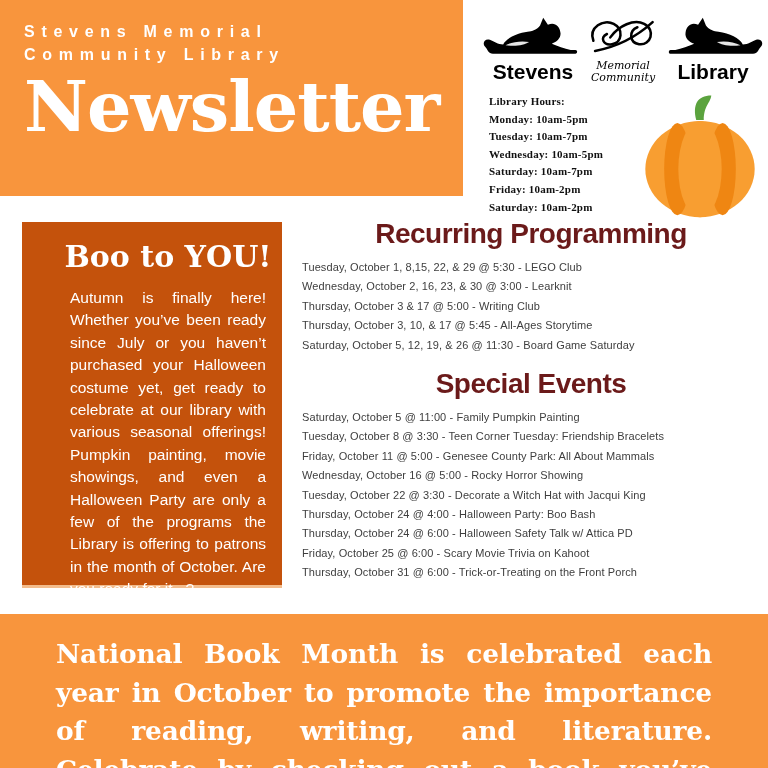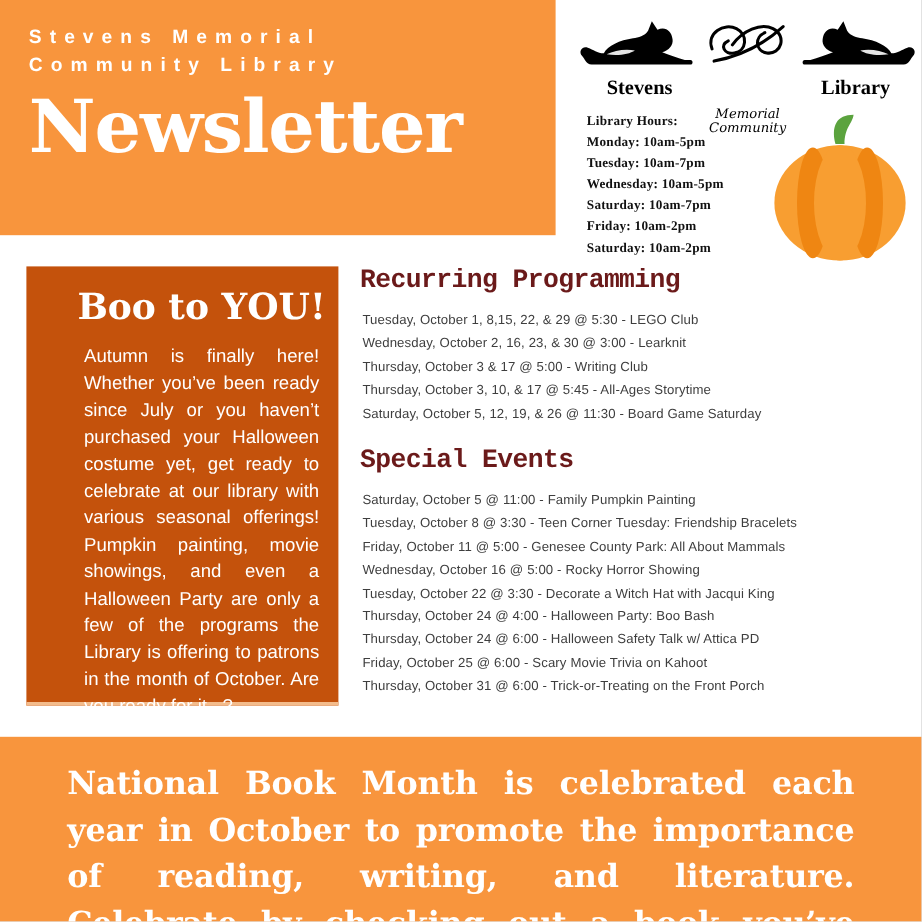--- a/index.html
+++ b/index.html
@@ -19,37 +19,37 @@
   .masthead{
     position:absolute;left:0;top:0;width:463px;height:196px;
     background:var(--orange);color:#fff;padding:20px 0 0 24px;
   }
   .mast-name{
     font-family:"Liberation Sans",sans-serif;font-weight:bold;
     font-size:16px;letter-spacing:.42em;line-height:23px;
   }
   .mast-title{
     font-family:"DejaVu Serif","Liberation Serif",serif;font-weight:bold;
-    font-size:61px;line-height:64px;margin-top:9px;letter-spacing:-1px;
+    font-size:70px;line-height:64px;margin-top:9px;letter-spacing:-1px;
   }
   .mast-issue{
     font-family:"DejaVu Serif","Liberation Serif",serif;font-weight:bold;
     font-size:26px;margin-top:7px;letter-spacing:.5px;
   }
   
   .logo{
     position:absolute;left:482px;top:10px;width:276px;height:78px;
     display:flex;align-items:flex-start;justify-content:space-between;color:#000;
   }
   .logo-col{display:flex;flex-direction:column;align-items:center;}
   .logo-word{
-    font-family:Liberation Serif, serif;font-weight:bold;
-    font-size:17px;line-height:24px;margin-top:-4px;
-  }
-  .logo-center{width:78px;margin-top:2px;gap:28px;}
+    font-family:Liberation Sans, sans-serif;font-weight:bold;
+    font-size:21px;line-height:24px;margin-top:-4px;
+  }
+  .logo-center{width:78px;margin-top:2px;}
   .logo-center-text{
     font-family:"DejaVu Serif","Liberation Serif",serif;font-style:italic;
     font-size:11px;line-height:12px;text-align:center;margin-top:0px;
   }
   
   .hours{
     position:absolute;left:489px;top:93px;width:160px;color:var(--black);
     font-family:"Liberation Serif",serif;font-weight:bold;
     font-size:11px;line-height:17.6px;letter-spacing:.2px;
   }
@@ -64,22 +64,22 @@
     font-family:"DejaVu Serif","Liberation Serif",serif;font-weight:bold;
     font-size:30px;text-align:center;margin-top:17px;
   }
   .feature-body{
     margin:13px 16px 12px 16px;font-size:15.5px;line-height:22.4px;
     text-align:justify;text-align-last:left;
   }
   
   .main-col{position:absolute;left:300px;top:216px;width:462px;}
   .section-title{
-    font-family:Liberation Mono, monospace;font-weight:bold;
-    font-size:22px;line-height:36px;color:var(--maroon);letter-spacing:-.5px;
+    font-family:Liberation Sans, sans-serif;font-weight:bold;
+    font-size:28px;line-height:36px;color:var(--maroon);letter-spacing:-.5px;text-align:center;
   }
   .event-list{margin:6px 0 10px 2px;}
   .event-line{
     font-size:11px;line-height:19.4px;color:var(--ink);
     white-space:nowrap;letter-spacing:.1px;
   }
   .section-special{margin-top:11px;}
   
   .footer{
     position:absolute;left:0;top:614px;width:768px;height:154px;

